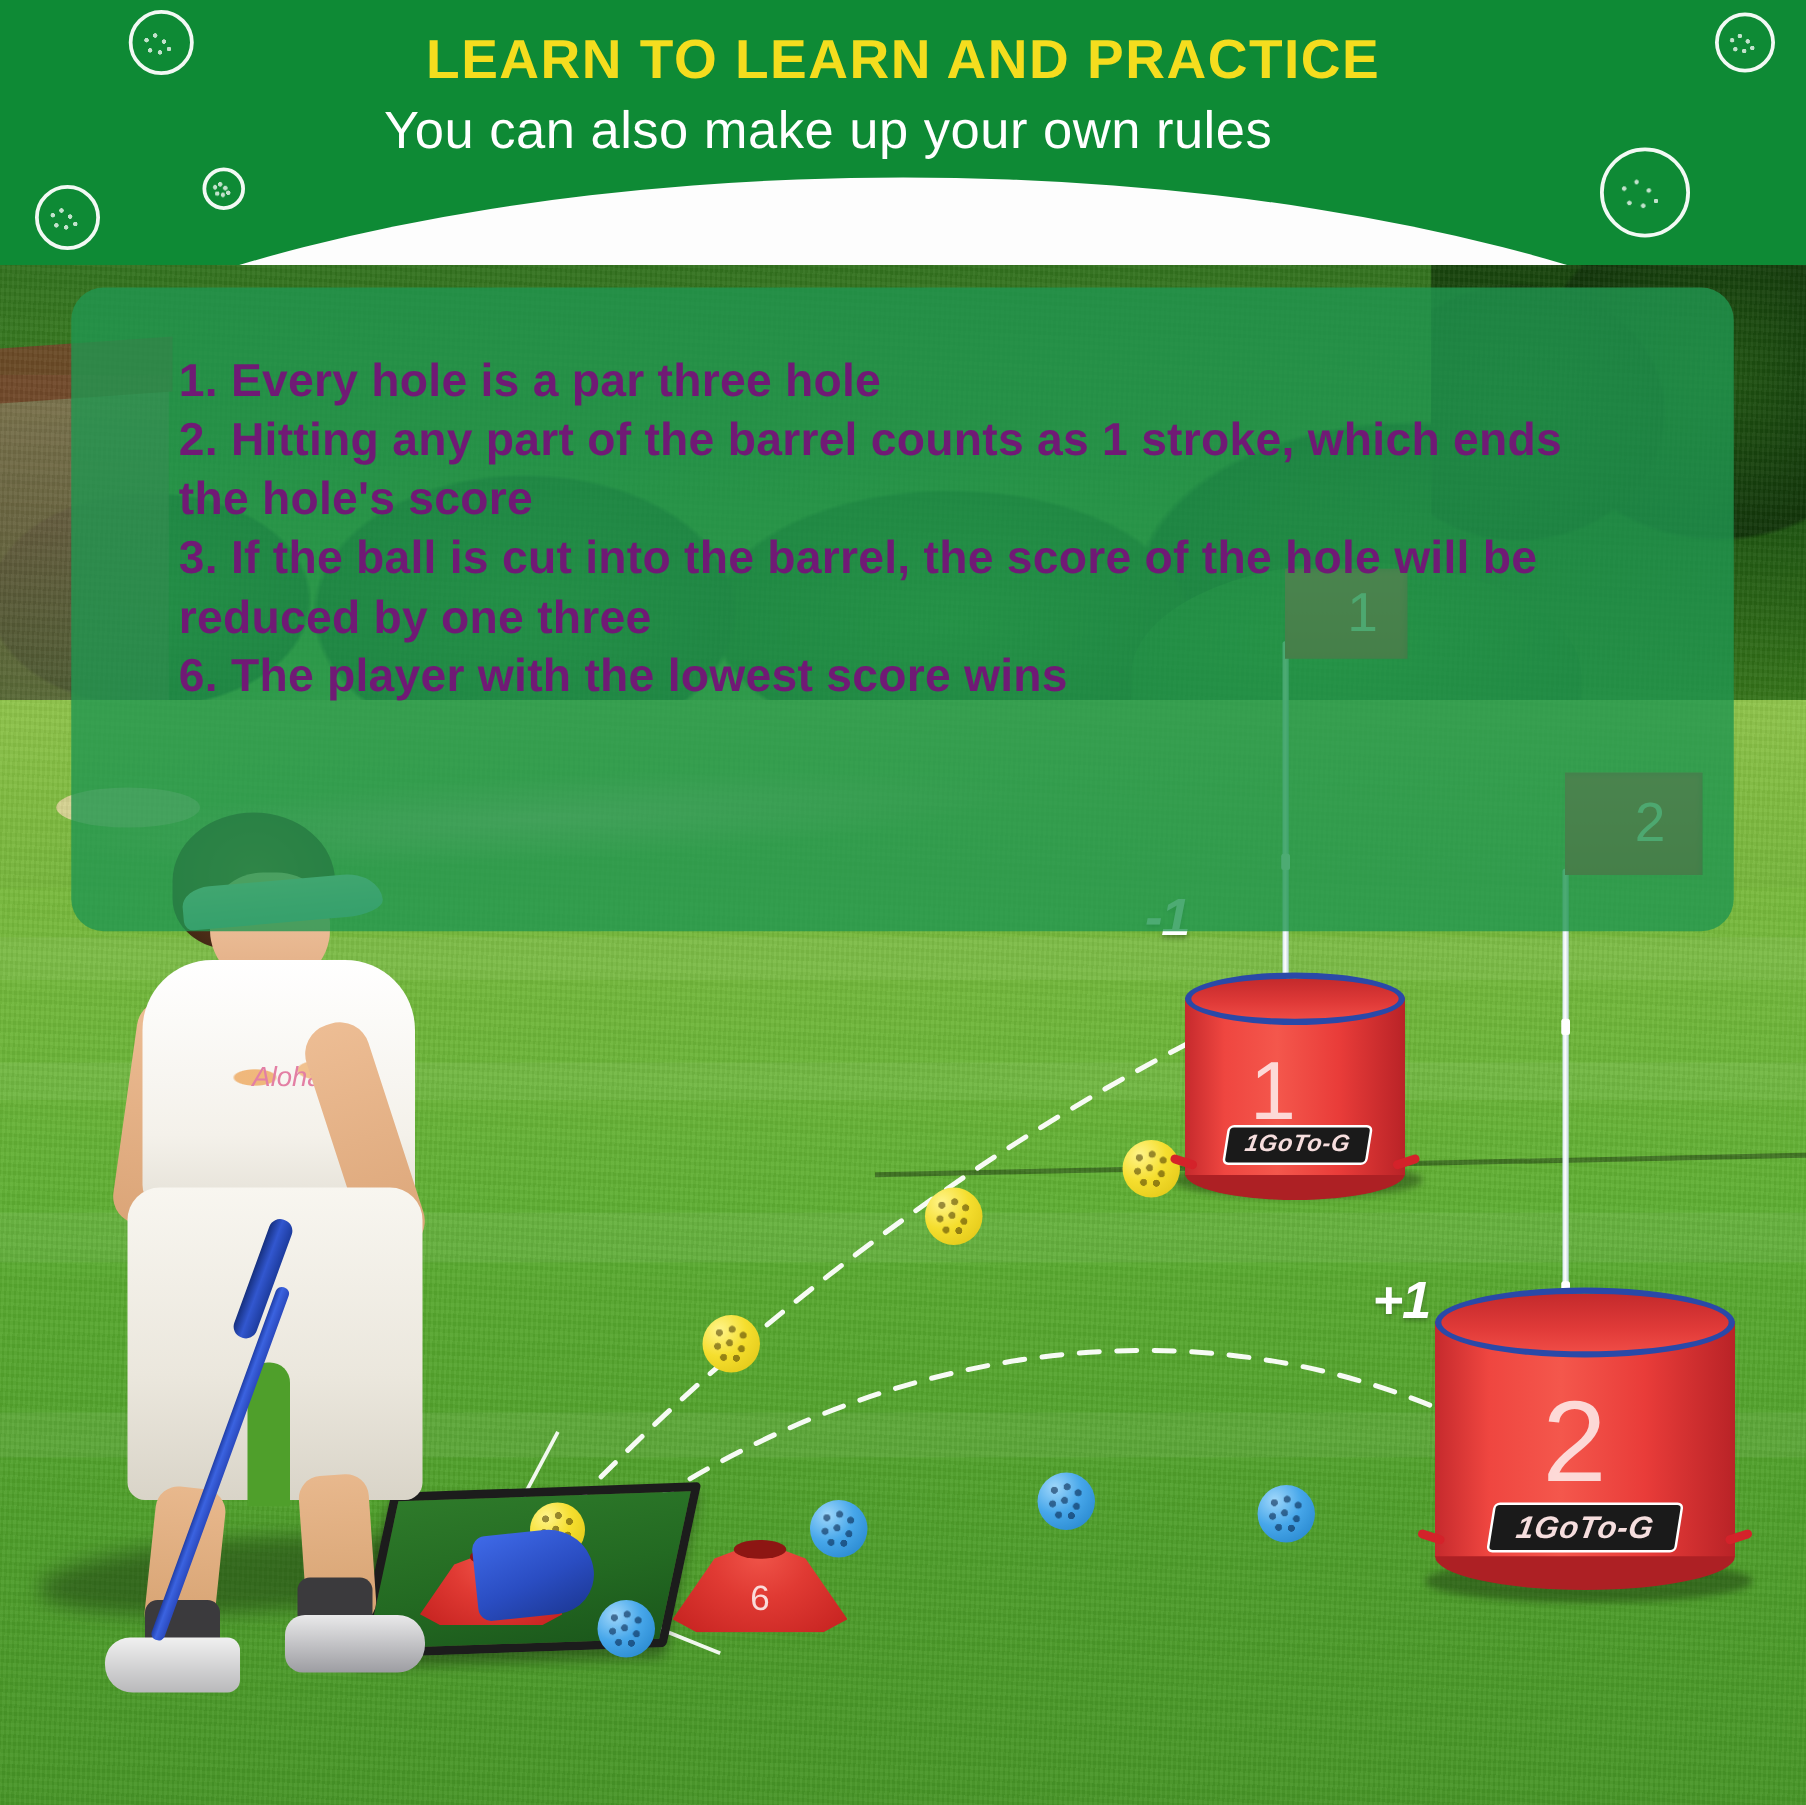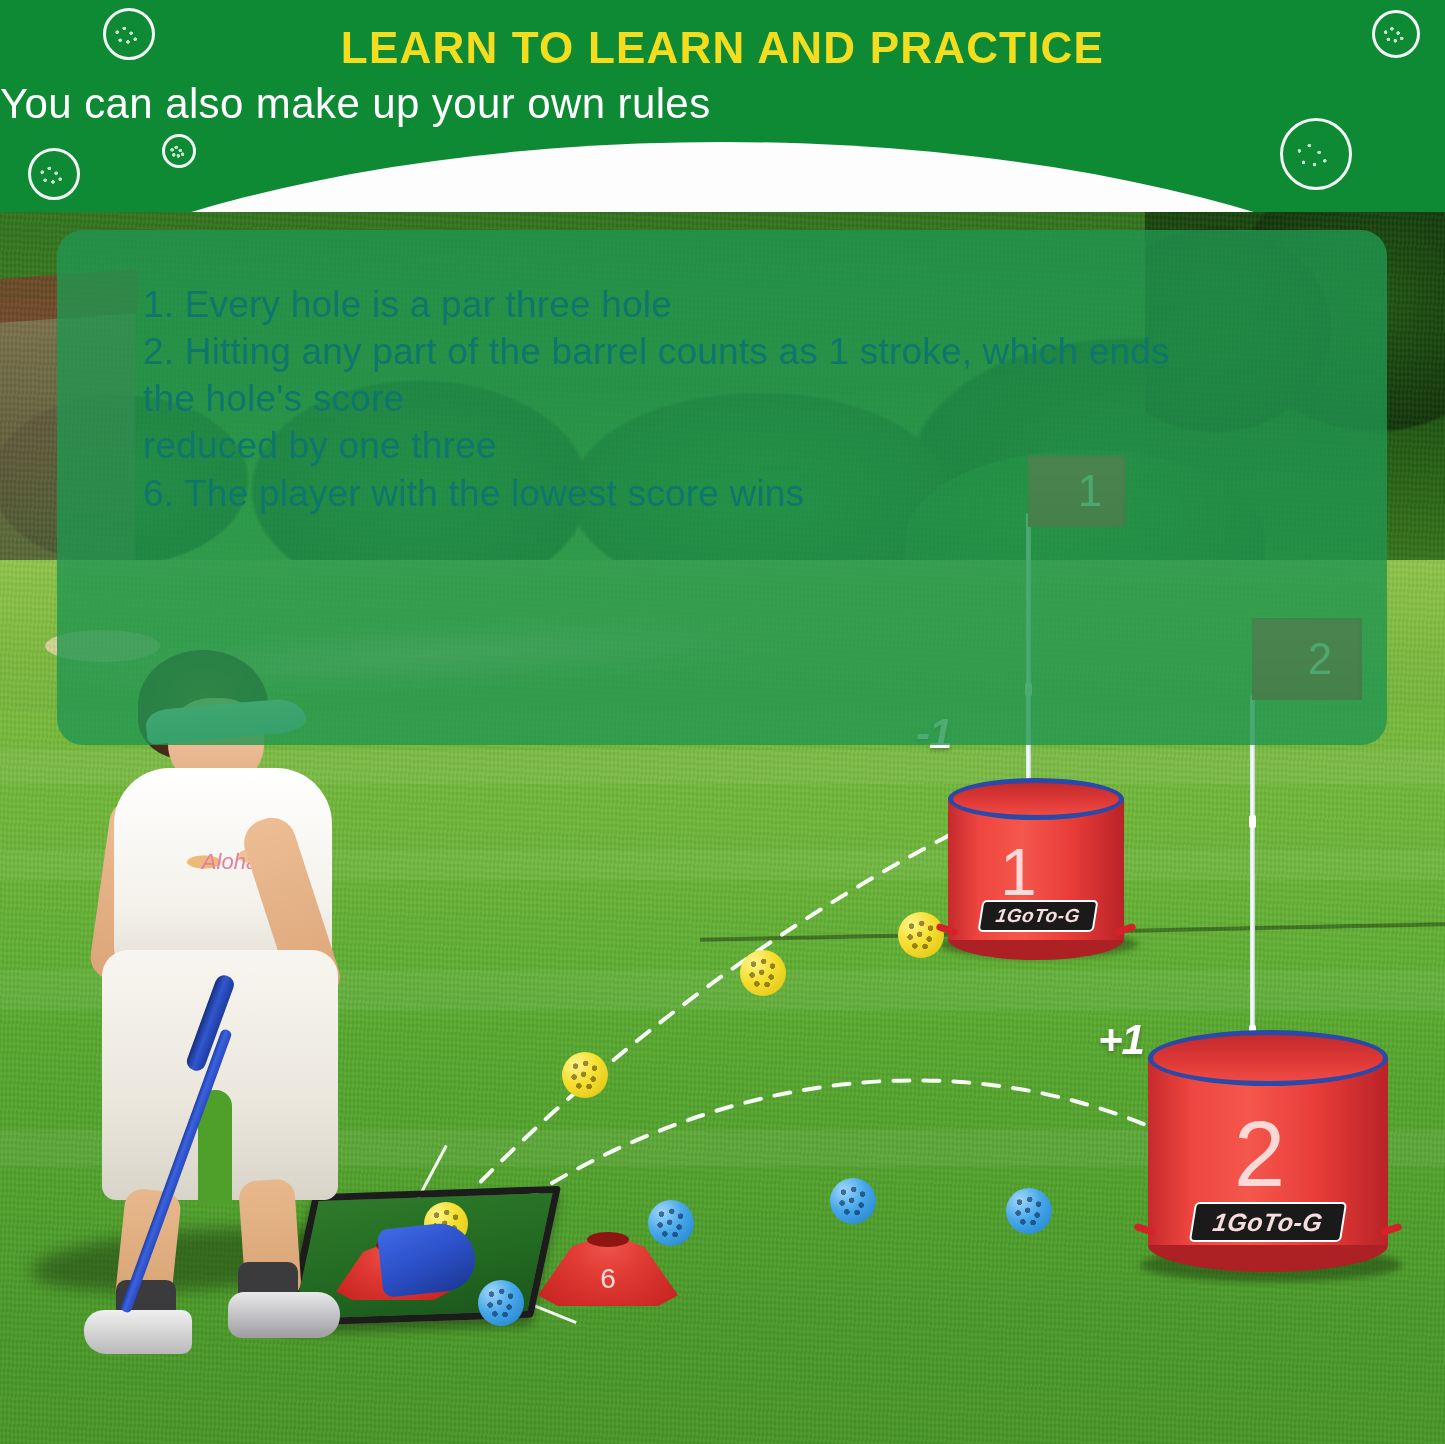--- a/index.html
+++ b/index.html
@@ -46,20 +46,21 @@
     font-size: 44px;
     font-weight: bold;
     letter-spacing: 1.2px;
     z-index: 6;
     line-height: 1.1;
   }
   .header-sub {
     position: absolute;
     left: 0; top: 80px;
     width: 1325px;
+    text-align: center;
     color: #ffffff;
     font-size: 42px;
     font-weight: 400;
     letter-spacing: 0.4px;
     z-index: 6;
     line-height: 1.15;
   }
   .deco-ball {
     position: absolute;
     border: 3px solid rgba(255,255,255,0.95);
@@ -169,26 +170,26 @@
     left: 57px; top: 80px;
     width: 1330px;
     height: 515px;
     background: rgba(32,150,80,0.80);
     border-radius: 26px;
     z-index: 30;
     box-sizing: border-box;
     padding: 52px 70px 0 86px;
   }
   .rules-line {
-    color: #0f766e;
+    color: #701a75;
     font-size: 37px;
     line-height: 1.22;
     letter-spacing: 0.2px;
     margin-bottom: 2px;
-    font-weight: 400;
+    font-weight: 700;
   }
 
   
   .flagpole {
     position: absolute;
     width: 5px;
     background: linear-gradient(90deg,#cfe6ea 0%, #ffffff 45%, #b9d2d8 100%);
     z-index: 26;
     border-radius: 2px;
   }
@@ -631,20 +632,21 @@
       <span class="k-sock-l"></span>
       <span class="k-sock-r"></span>
       <span class="k-shoe-l"></span>
       <span class="k-shoe-r"></span>
     </div>
 
     <div class="rules-panel">
       <div class="rules-line">1. Every hole is a par three hole</div>
       <div class="rules-line">2. Hitting any part of the barrel counts as 1 stroke, which ends</div>
       <div class="rules-line">the hole's score</div>
+      <div class="rules-line">3. If the ball is cut into the barrel, the score of the hole will be</div>
       <div class="rules-line">reduced by one three</div>
       <div class="rules-line">6. The player with the lowest score wins</div>
     </div>
 
   </div>
 
   <div class="header-band">
     <span class="deco-ball" style="left:103px; top:8px; width:52px; height:52px;"></span>
     <span class="deco-ball" style="left:28px; top:148px; width:52px; height:52px;"></span>
     <span class="deco-ball" style="left:162px; top:134px; width:34px; height:34px;"></span>

